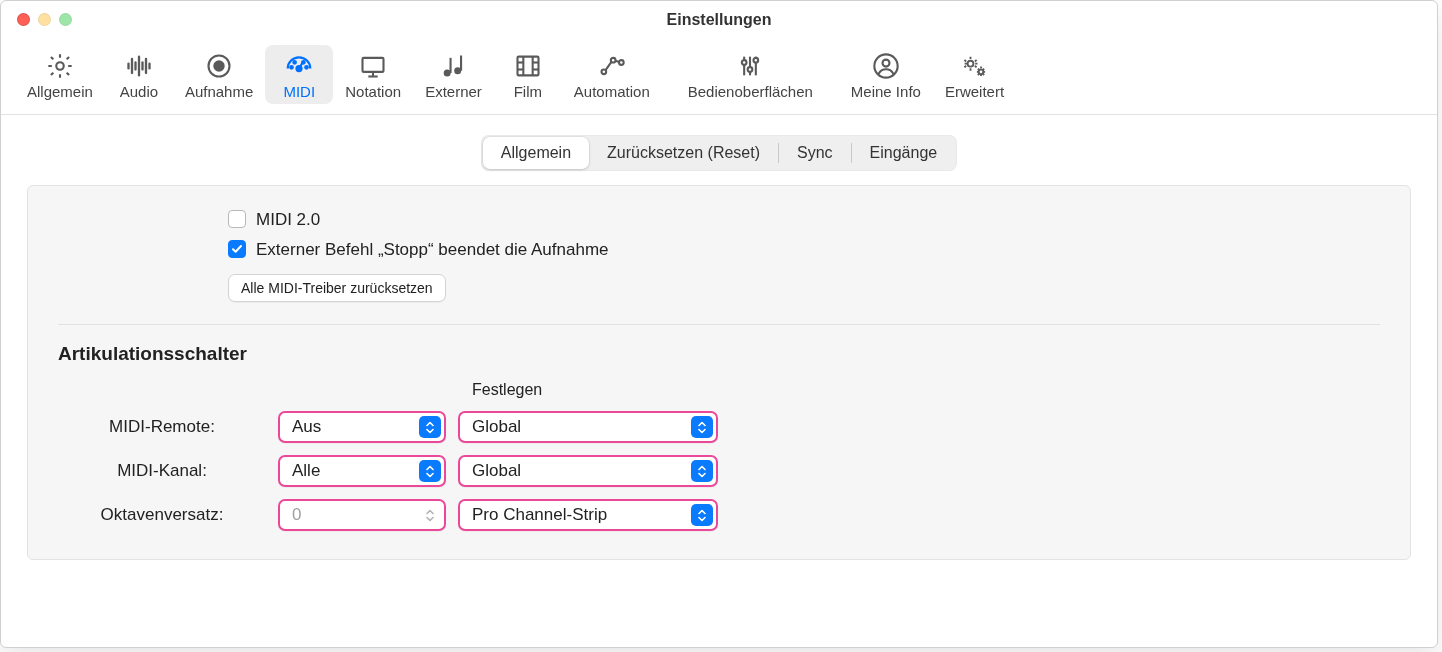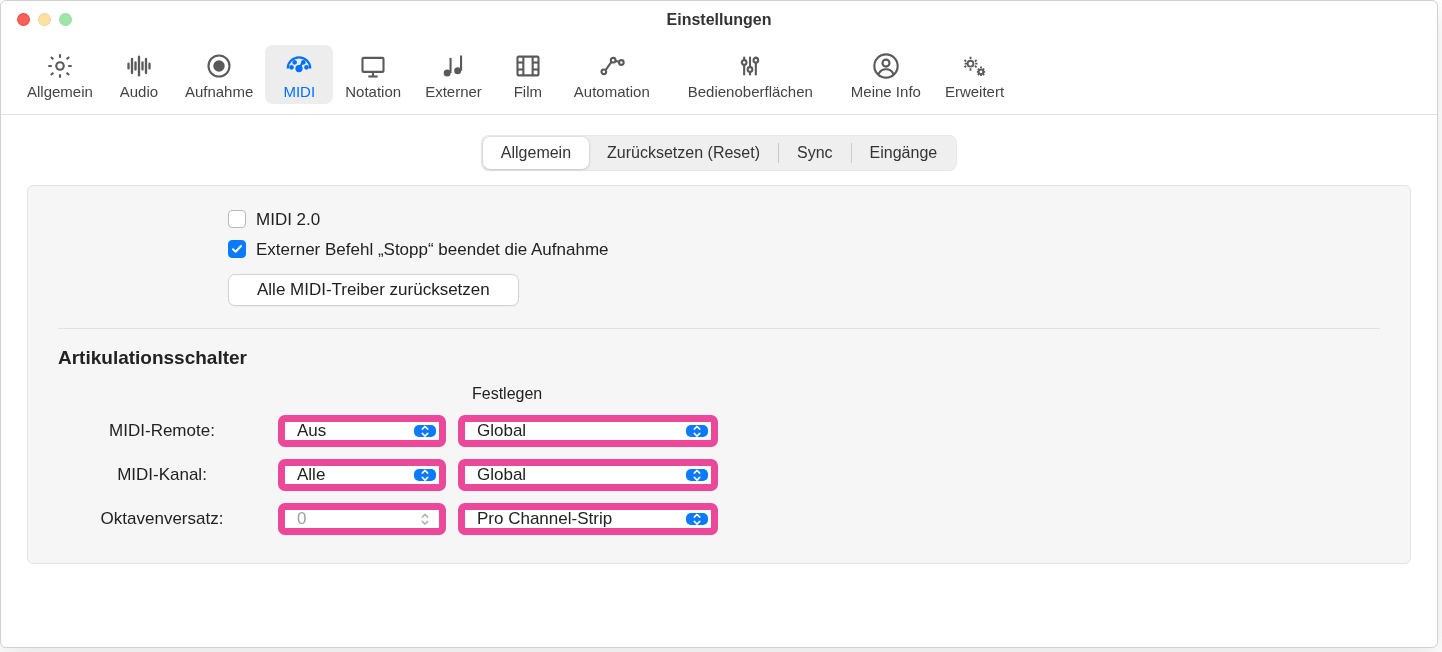--- a/index.html
+++ b/index.html
@@ -115,43 +115,43 @@
     border:1px solid #b9b9b9; background:#fff;
     display:inline-flex; align-items:center; justify-content:center;
     flex-shrink:0;
   }
   .cb.on { background:#0a7aff; border-color:#0a7aff; }
   .cb.on svg { width:12px; height:12px; }
   .btn {
     border:1px solid #d3d3d3;
     background:#fff;
     border-radius:7px;
-    padding:5px 28px;
-    font-size:17px;
+    padding:5px 12px;
+    font-size:14px;
     color:#222;
     cursor:pointer;
     box-shadow:0 1px 1px rgba(0,0,0,.04);
     margin-top:4px;
   }
   .hr { border:none; border-top:1px solid #e1e1e1; margin:22px 0 18px 0; }
   .sect {
     font-size:19px; font-weight:700; color:#222; margin-bottom:16px;
   }
   .grid {
     display:grid;
     grid-template-columns: 208px 168px 260px;
     column-gap: 12px;
     row-gap: 12px;
     align-items:center;
   }
   .rlabel { text-align:center; font-size:17px; color:#222; }
   .hcol { font-size:16px; color:#222; padding-left:14px; }
   .sel {
     position:relative;
-    border:7px solid #ec4899;
+    border:2px solid #ec4899;
     background:#fff;
     border-radius:7px;
     height:32px;
     display:flex; align-items:center;
     padding:0 28px 0 12px;
     font-size:17px; color:#222;
     cursor:pointer;
     box-shadow:0 1px 1px rgba(0,0,0,.04);
   }
   .sel.dis { color:#a0a0a0; }

